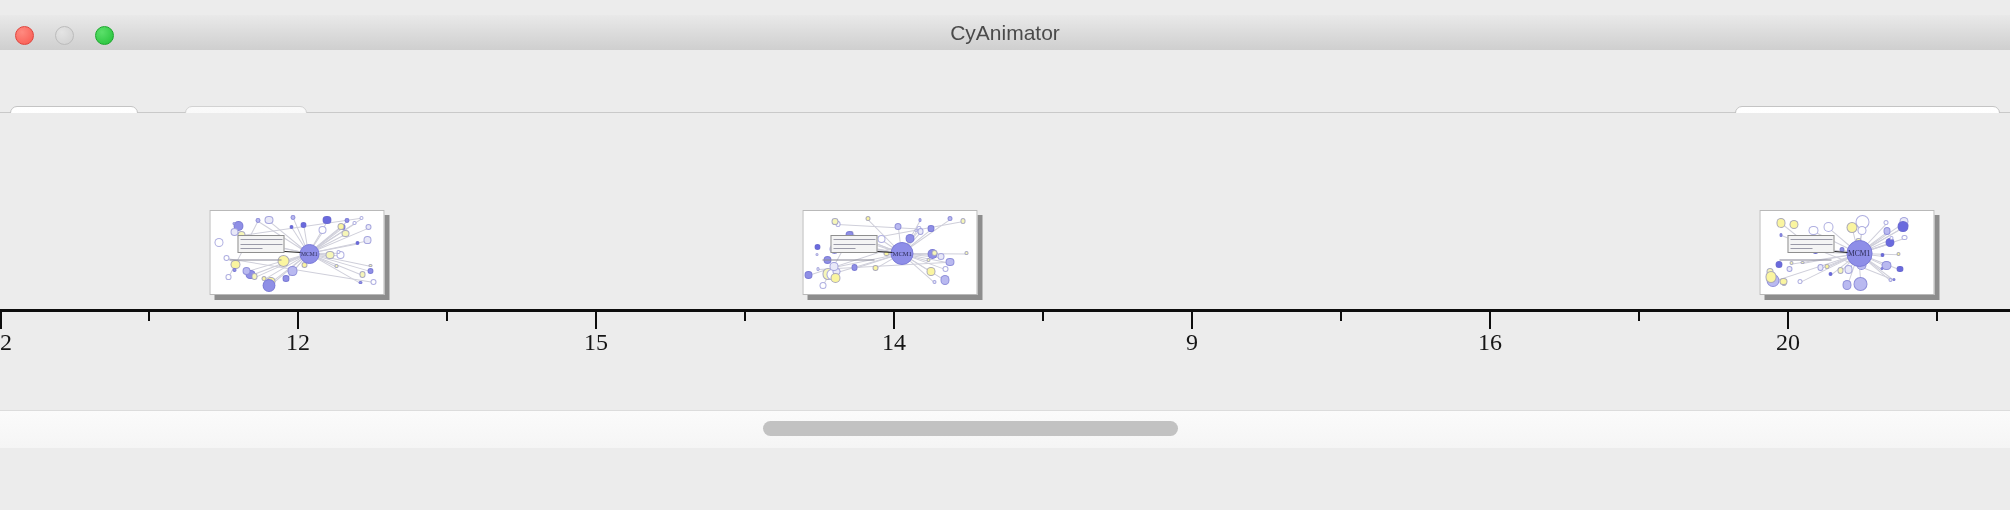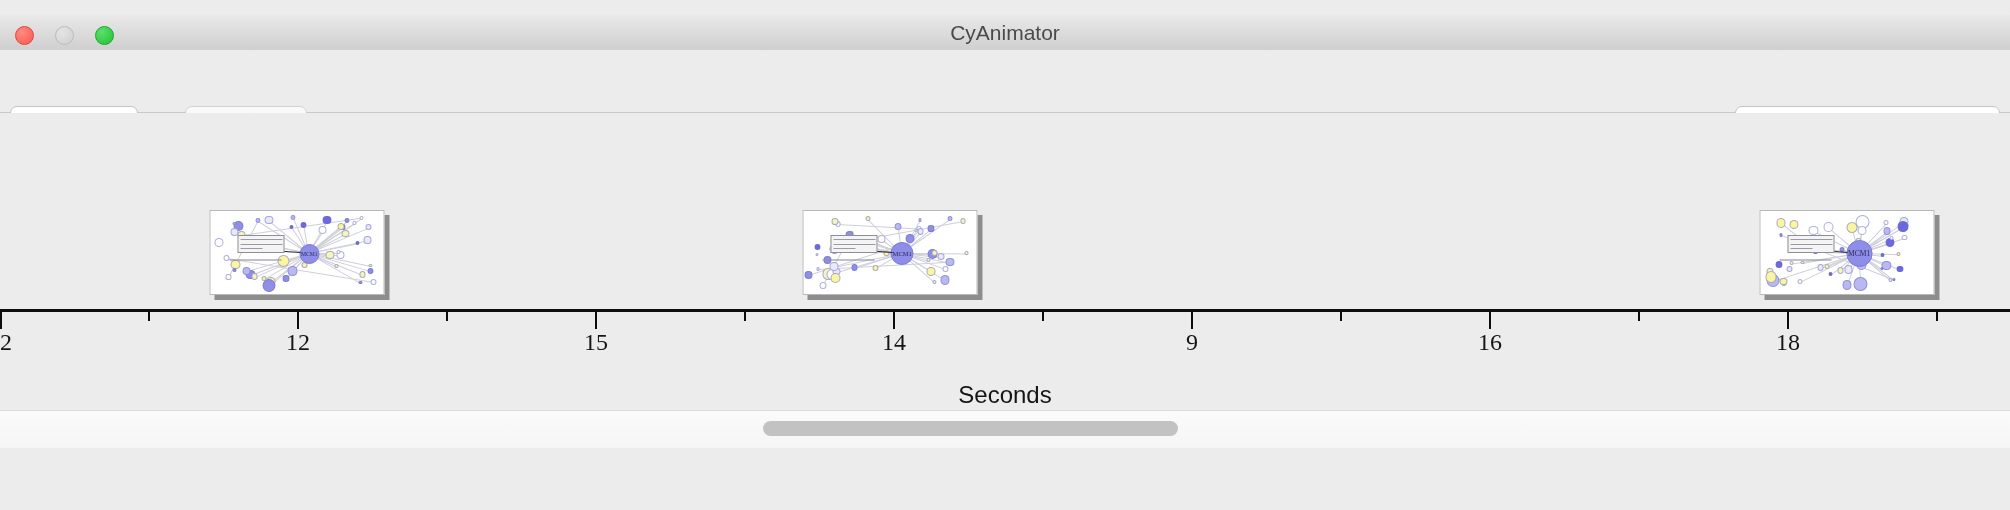--- a/index.html
+++ b/index.html
@@ -228,23 +228,22 @@
     <div class="tick minor" style="left:1340px;"></div>
     <div class="tick minor" style="left:1638px;"></div>
     <div class="tick minor" style="left:1936px;"></div>
 
     <div class="tick-label" style="left:6px;">2</div>
     <div class="tick-label" style="left:298px;">12</div>
     <div class="tick-label" style="left:596px;">15</div>
     <div class="tick-label" style="left:894px;">14</div>
     <div class="tick-label" style="left:1192px;">9</div>
     <div class="tick-label" style="left:1490px;">16</div>
-    <div class="tick-label" style="left:1788px;">18</div>
-
-    <div class="axis-title">Seconds</div>
+    <div class="tick-label" style="left:1788px;">20</div>
+
 
     <div class="frame" id="frame-1" style="left:297px;top:97px;width:175px;height:85px;">
       <div class="shadow"></div>
       <div class="shot">
           <div class="edge" style="left: 97.745px; top: 41.5px; width: 59.5838px; transform: rotate(-2.57375rad);"></div>
           <div class="edge" style="left: 97.745px; top: 41.5px; width: 43.2953px; transform: rotate(-0.6393rad);"></div>
           <div class="edge" style="left: 97.745px; top: 41.5px; width: 21.8332px; transform: rotate(0.115775rad);"></div>
           <div class="edge" style="left: 97.745px; top: 41.5px; width: 28.2238px; transform: rotate(-1.73661rad);"></div>
           <div class="edge" style="left: 97.745px; top: 41.5px; width: 51.2767px; transform: rotate(-2.4526rad);"></div>
           <div class="edge" style="left: 97.745px; top: 41.5px; width: 50.6789px; transform: rotate(-2.9315rad);"></div>

